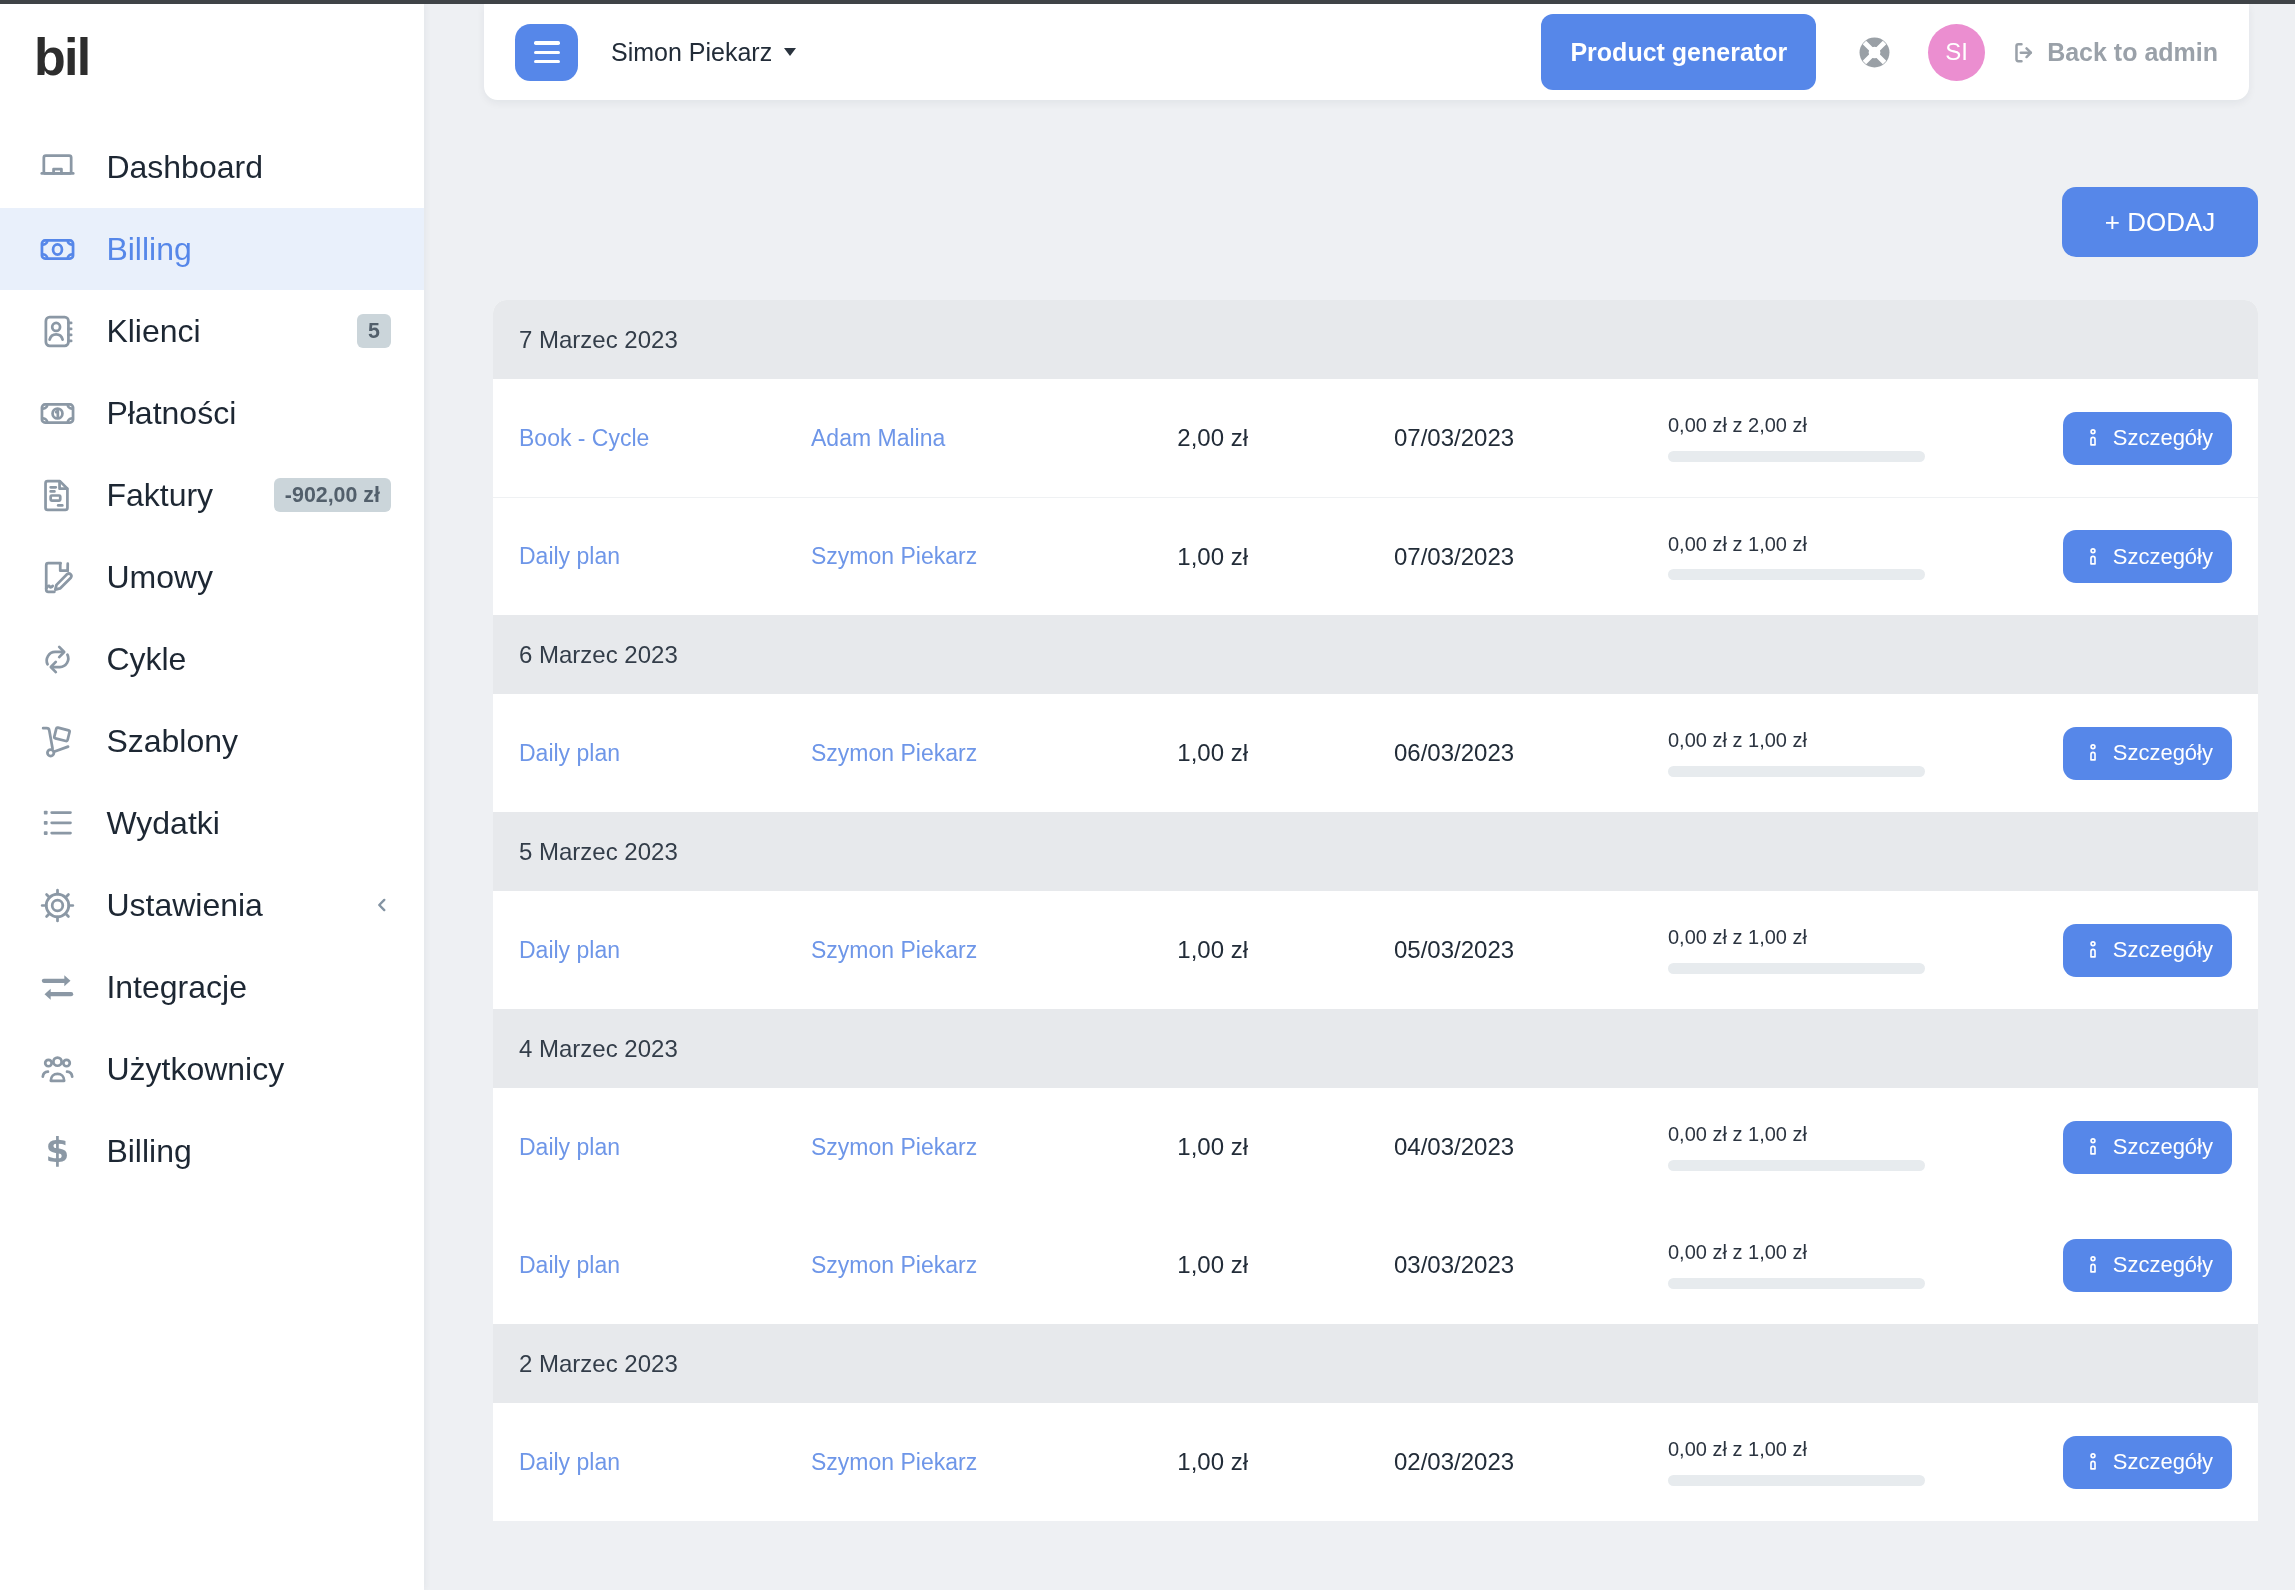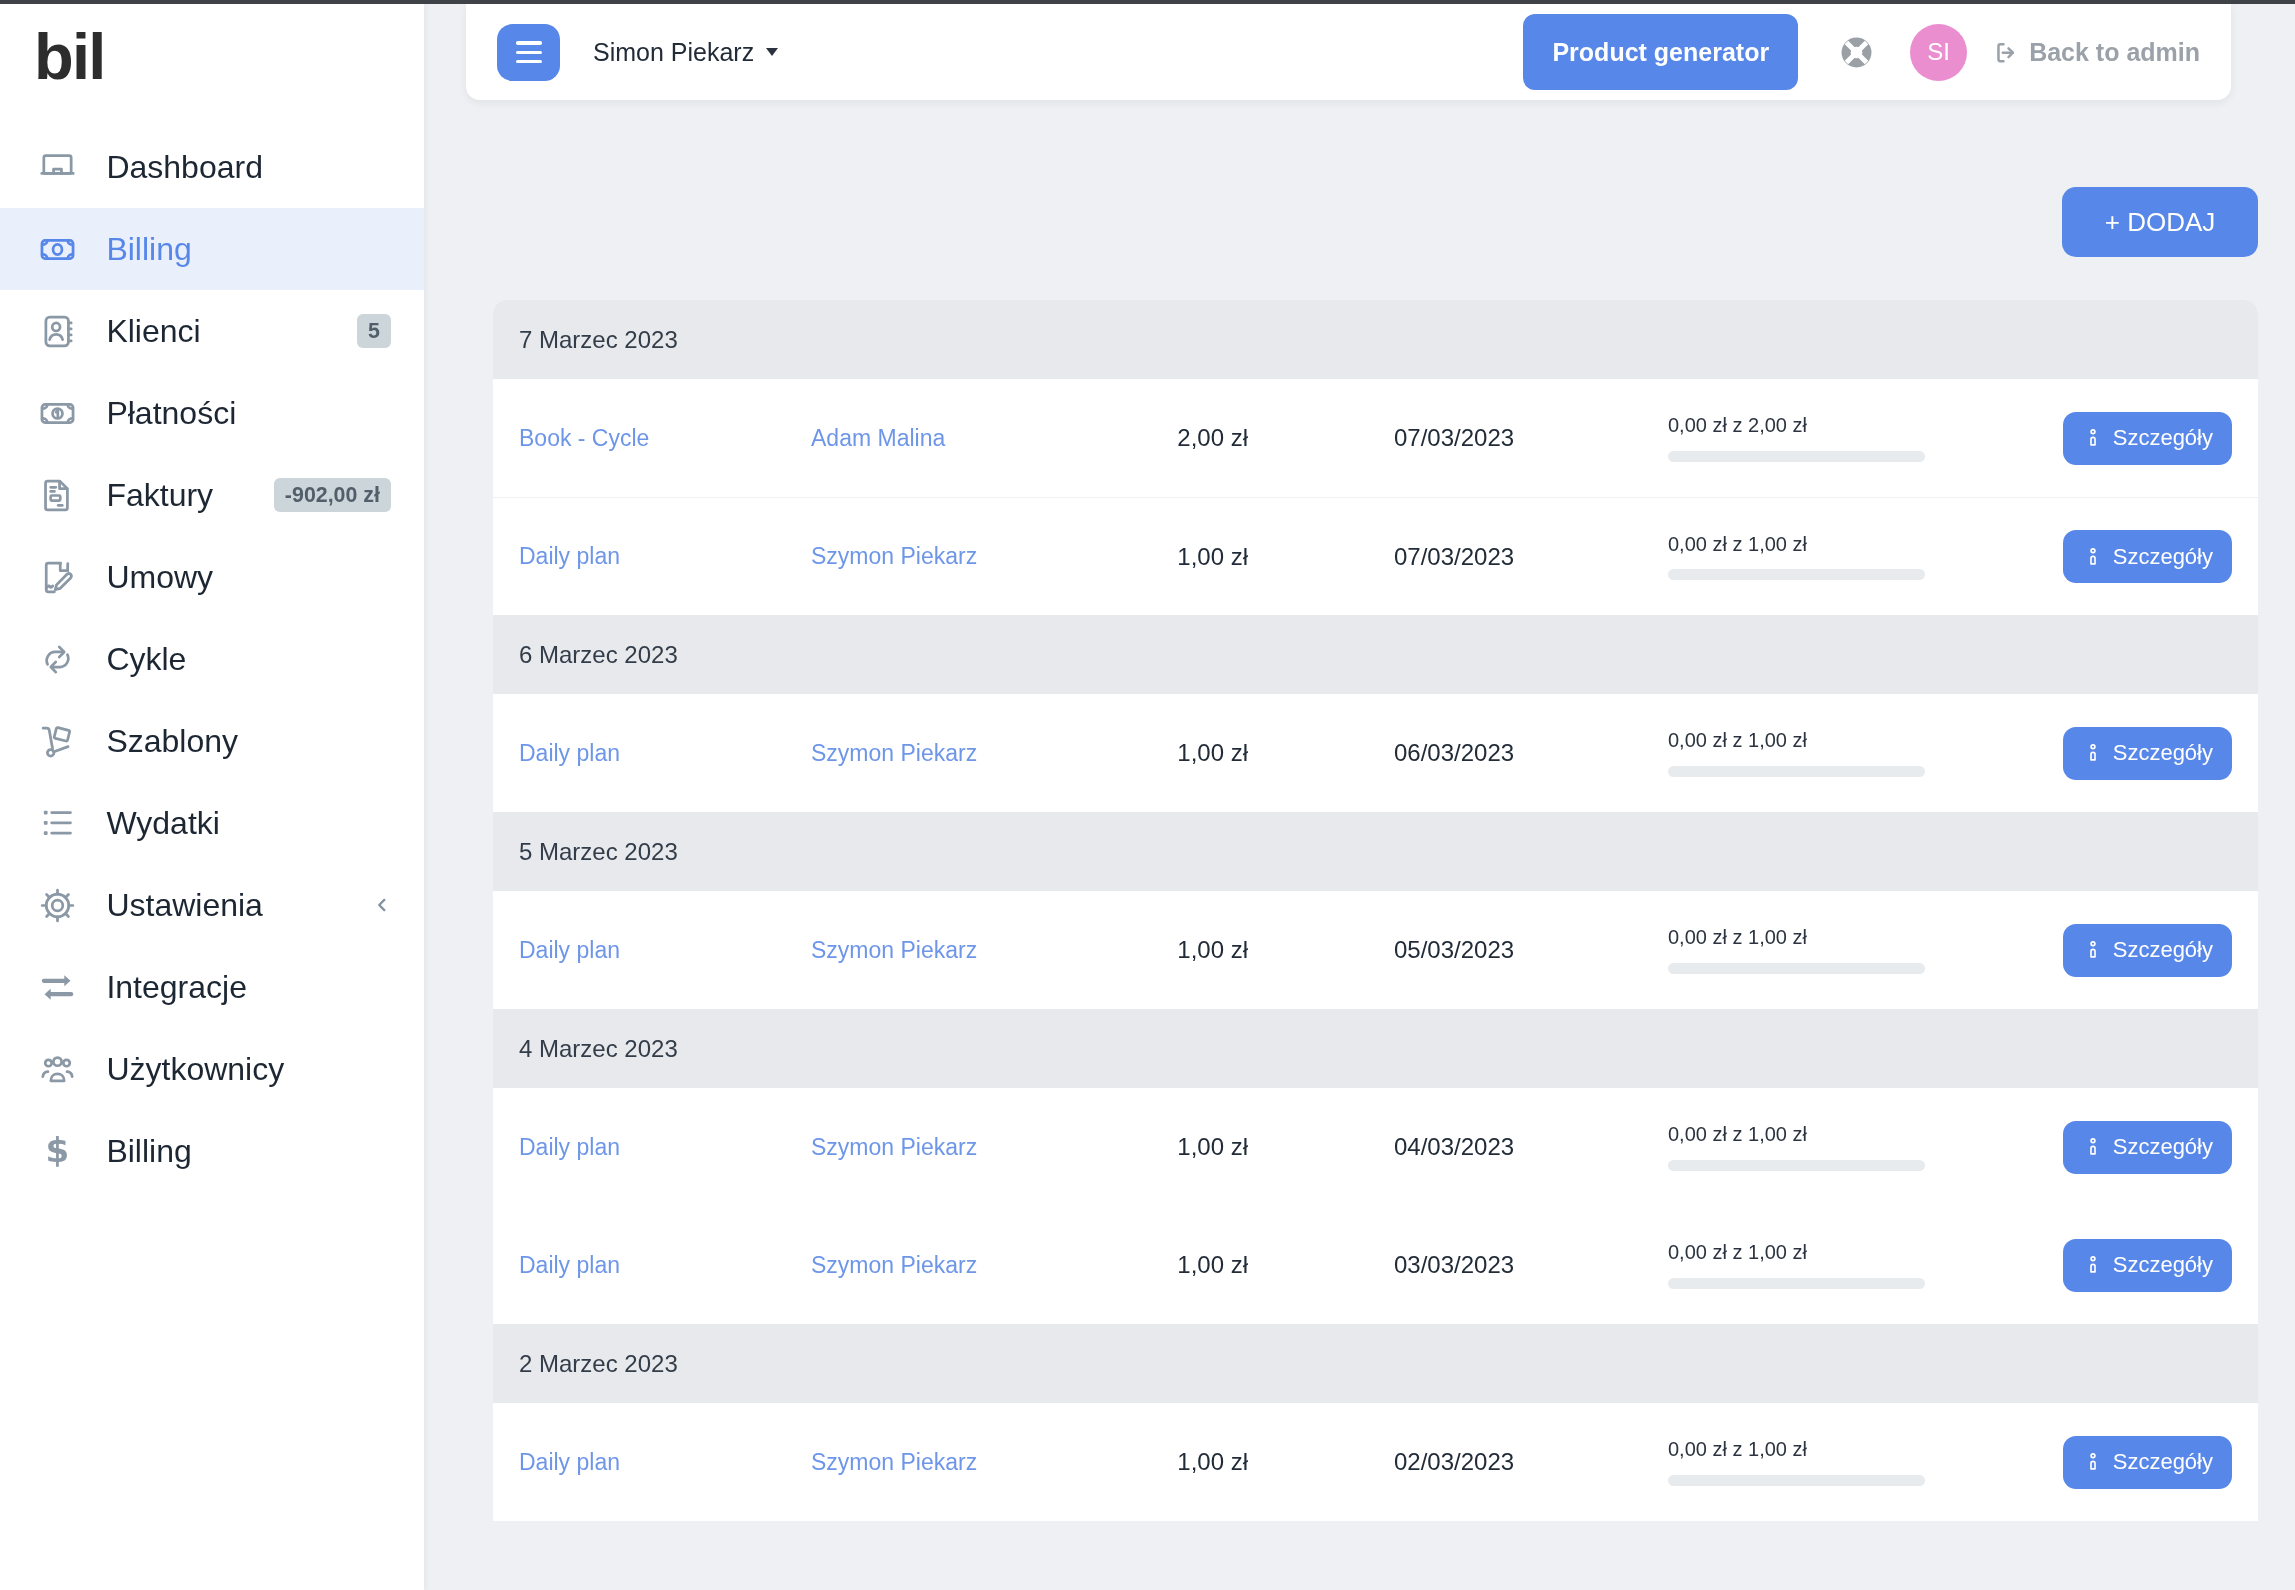--- a/index.html
+++ b/index.html
@@ -9,34 +9,34 @@
     --divider:#eff1f3; --track:#e7ebee;
   }
   *{margin:0;padding:0;box-sizing:border-box}
   html,body{width:2295px;height:1590px;overflow:hidden}
   body{font-family:"Liberation Sans","DejaVu Sans",sans-serif;background:var(--page-bg);position:relative;color:var(--text)}
 
   .topstrip{position:absolute;top:0;left:0;width:100%;height:4.3px;background:var(--strip);z-index:30}
 
   
   .sidebar{position:absolute;top:4.3px;left:0;width:424px;height:calc(100% - 4.3px);background:#fff;box-shadow:1.7px 0 6.9px rgba(25,35,50,.05);z-index:20}
-  .logo{font-size:65px;font-weight:800;letter-spacing:-1.7px;color:#2d2d2d;padding:22px 0 0 34px;line-height:62px}
+  .logo{font-size:52px;font-weight:800;letter-spacing:-1.7px;color:#2d2d2d;padding:22px 0 0 34px;line-height:62px}
   .nav{margin-top:38px}
   .nav-item{display:flex;align-items:center;height:82px;padding-left:36px;cursor:pointer}
   .nav-item .icon{width:43px;height:43px;display:flex;align-items:center;justify-content:center;margin-right:27.4px;flex:none}
   .nav-item .icon svg{width:41px;height:41px}
   .nav-item .label{font-size:32px;color:#1d2733}
   .nav-item.selected{background:var(--selected-bg)}
   .nav-item.selected .label{color:var(--accent)}
   .nav-item.selected svg{stroke:var(--accent)}
   .badge{margin-left:auto;margin-right:33px;background:var(--badge-bg);color:var(--badge-text);font-size:21.4px;font-weight:700;padding:5.1px 11px;border-radius:6px;line-height:1.1}
   .chev{margin-left:auto;margin-right:31px;display:flex}
 
   
-  .topbar{position:absolute;top:4.3px;left:466px;width:1765px;height:96px;background:#fff;border-radius:0 0 13.7px 13.7px;display:flex;align-items:center;padding:0 31px;box-shadow:0 2.6px 8.6px rgba(25,35,50,.06);z-index:10}
+  .topbar{position:absolute;top:4.3px;left:484px;width:1765px;height:96px;background:#fff;border-radius:0 0 13.7px 13.7px;display:flex;align-items:center;padding:0 31px;box-shadow:0 2.6px 8.6px rgba(25,35,50,.06);z-index:10}
   .hamburger{width:63px;height:57px;border-radius:15.4px;background:var(--accent);border:none;display:flex;flex-direction:column;align-items:center;justify-content:center;gap:6px;cursor:pointer;margin-right:33px}
   .hamburger i{display:block;width:26px;height:3.4px;background:#fff;border-radius:1.7px}
   .user-menu{display:flex;align-items:center;gap:12px;cursor:pointer}
   .user-name{font-size:25px;font-weight:500;color:#222c38}
   .caret{width:0;height:0;border-left:6.9px solid transparent;border-right:6.9px solid transparent;border-top:8.6px solid #2a333e}
   .tb-spacer{flex:1}
   .pg-btn{height:76px;padding:0 29px;border:none;border-radius:12px;background:var(--accent);color:#fff;font-size:25px;font-weight:700;cursor:pointer}
   .help{margin-left:39px;width:39px;height:39px;cursor:pointer;border:none;background:none;padding:0;display:flex}
   .help svg{width:39px;height:39px}
   .avatar{margin-left:34px;width:57px;height:57px;border-radius:50%;background:var(--avatar);color:#fff;font-size:24px;display:flex;align-items:center;justify-content:center;cursor:pointer;flex:none}

